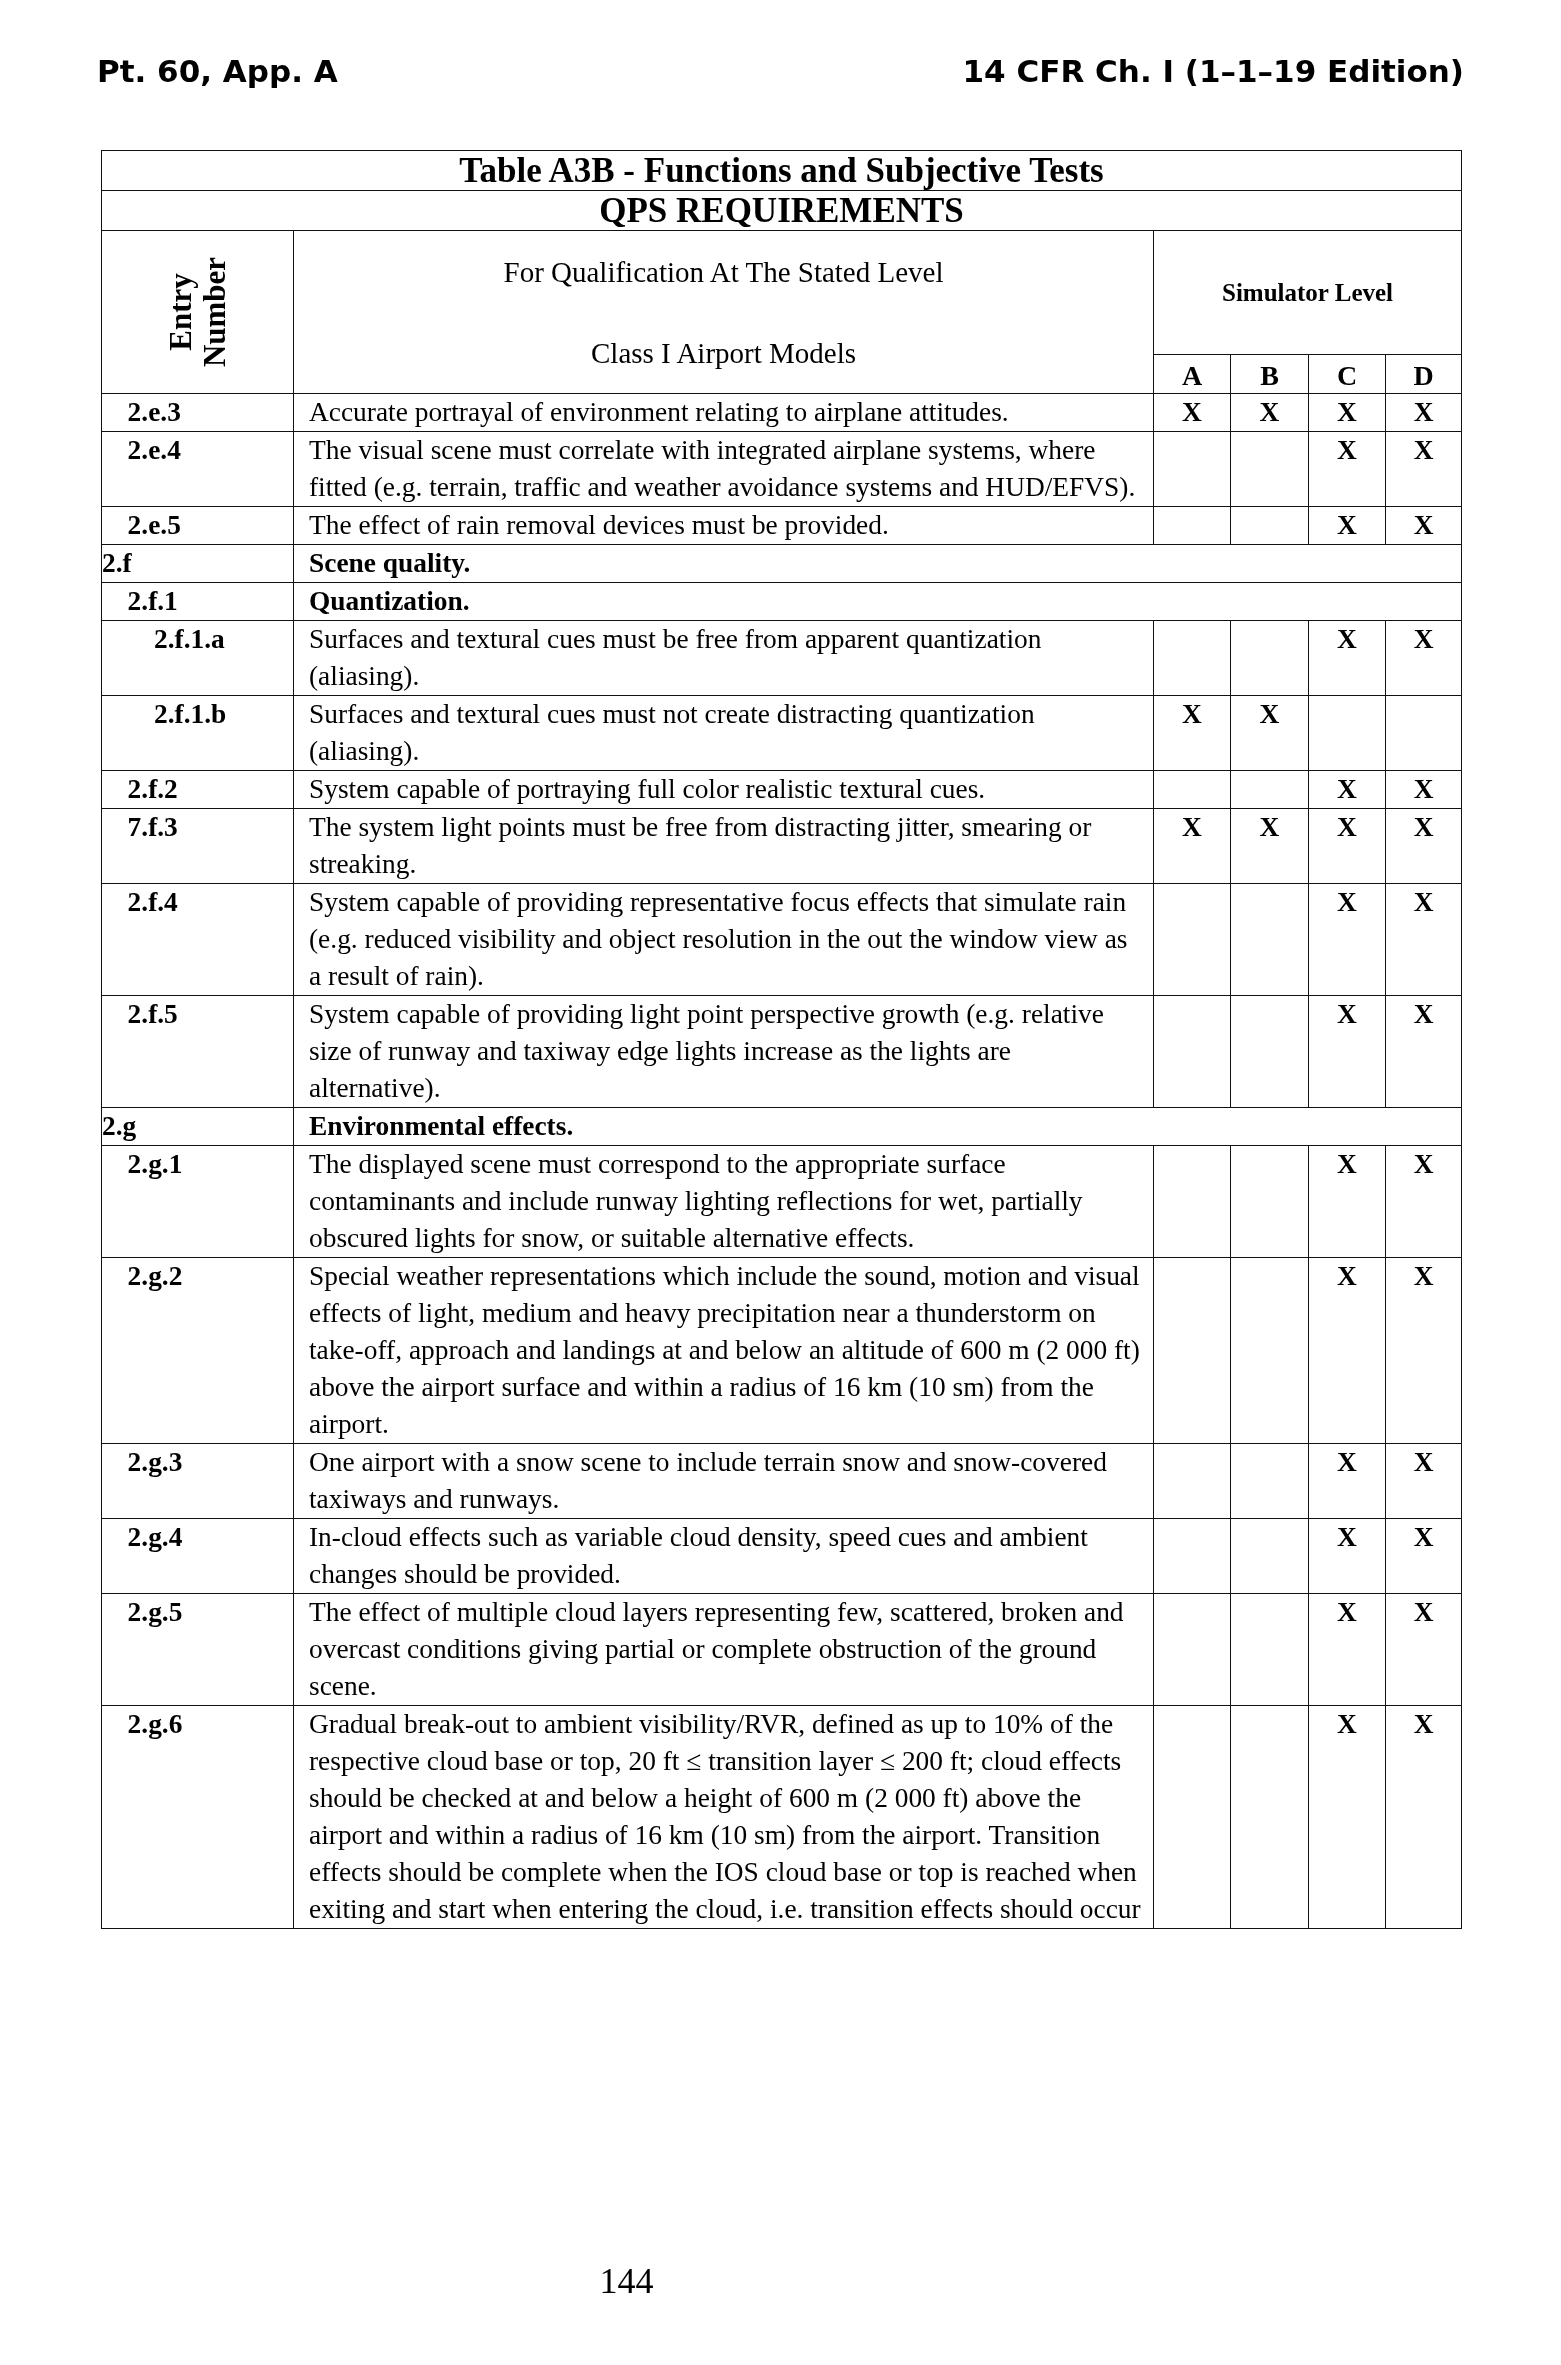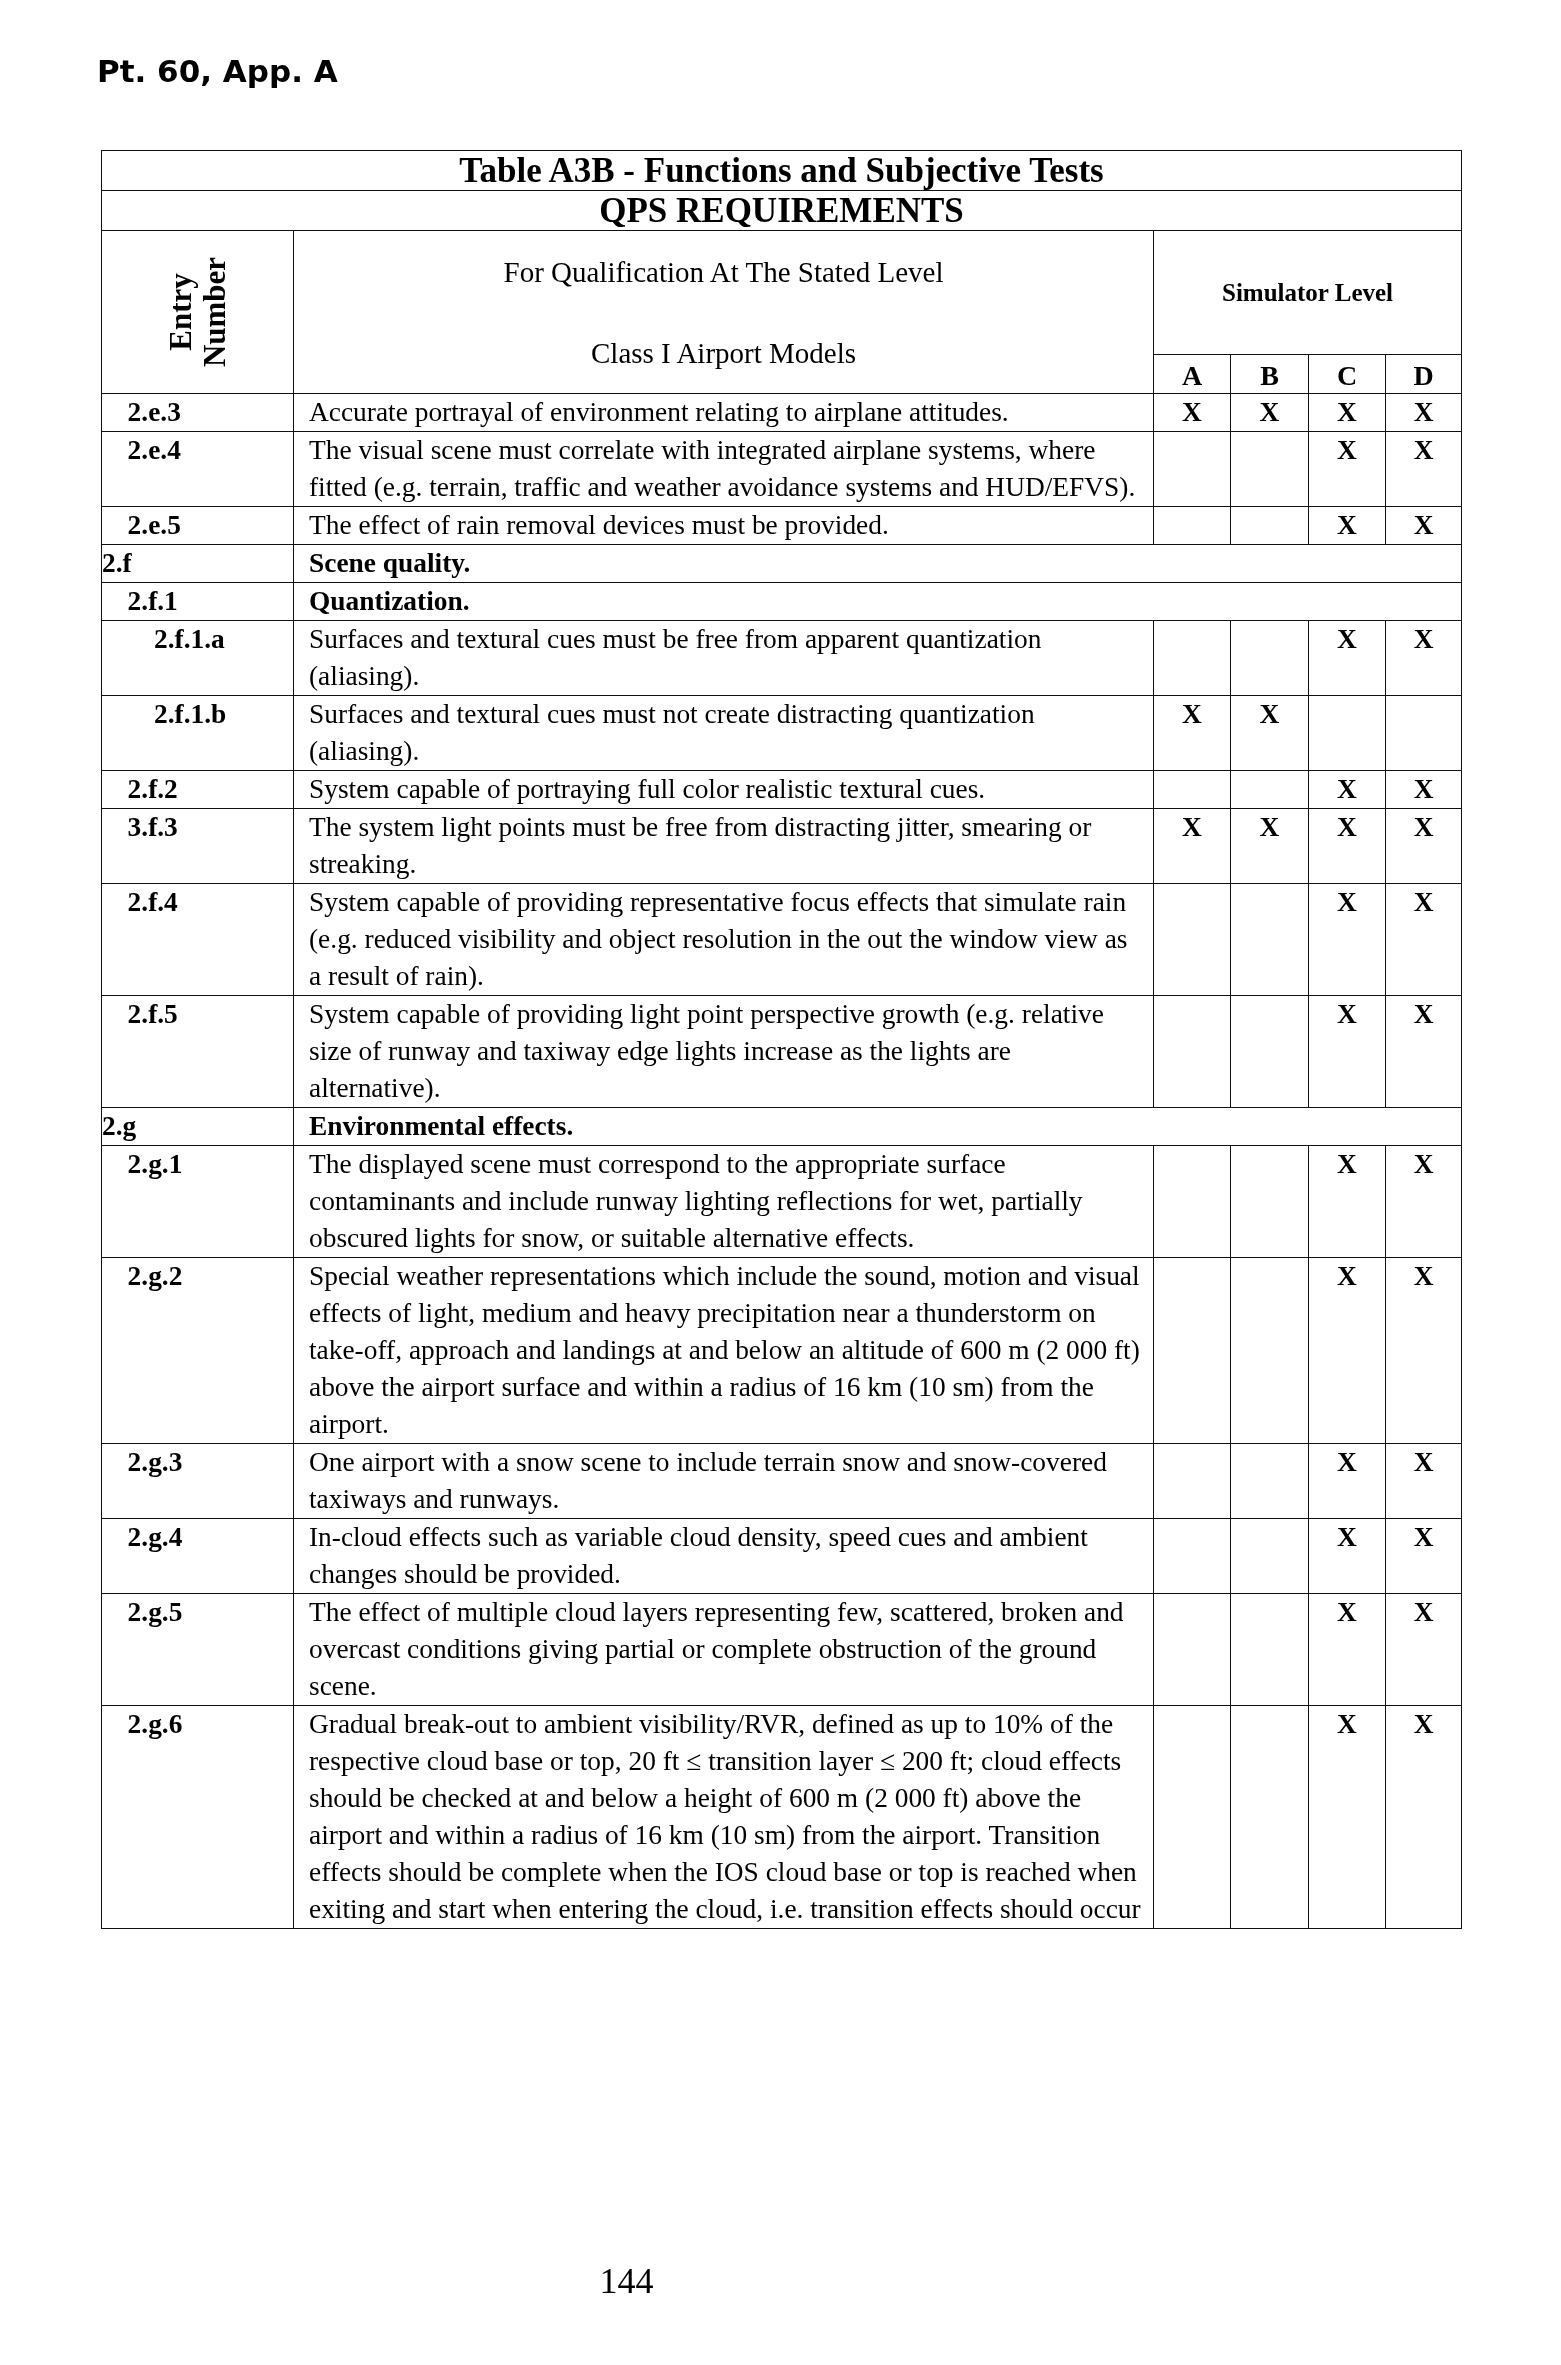--- a/index.html
+++ b/index.html
@@ -30,20 +30,21 @@
   .desc.bold { font-weight: bold; }
   .x { text-align: center; font-weight: bold; font-size: 27.4px; }
   .page-number { position: absolute; top: 2260px; left: 0; width: 1253px; text-align: center;
     font-family: "Liberation Serif", serif; font-size: 36px; }
 </style>
 </head>
 <body>
 
 <div class="page-header">
   <span class="left">Pt. 60, App. A</span>
+  <span class="right">14 CFR Ch. I (1–1–19 Edition)</span>
 </div>
 
 <table class="qps">
   <colgroup>
     <col style="width:192px">
     <col style="width:860px">
     <col style="width:77px">
     <col style="width:78px">
     <col style="width:77px">
     <col style="width:76px">
@@ -126,21 +127,21 @@
       </tr>
       <tr>
         <td class="entry ind3">2.f.2</td>
         <td class="desc">System capable of portraying full color realistic textural cues.</td>
         <td class="x"></td>
         <td class="x"></td>
         <td class="x">X</td>
         <td class="x">X</td>
       </tr>
       <tr>
-        <td class="entry ind3">3.f.3</td>
+        <td class="entry ind3">7.f.3</td>
         <td class="desc">The system light points must be free from distracting jitter, smearing or streaking.</td>
         <td class="x">X</td>
         <td class="x">X</td>
         <td class="x">X</td>
         <td class="x">X</td>
       </tr>
       <tr>
         <td class="entry ind3">2.f.4</td>
         <td class="desc">System capable of providing representative focus effects that simulate rain (e.g. reduced visibility and object resolution in the out the window view as a result of rain).</td>
         <td class="x"></td>

